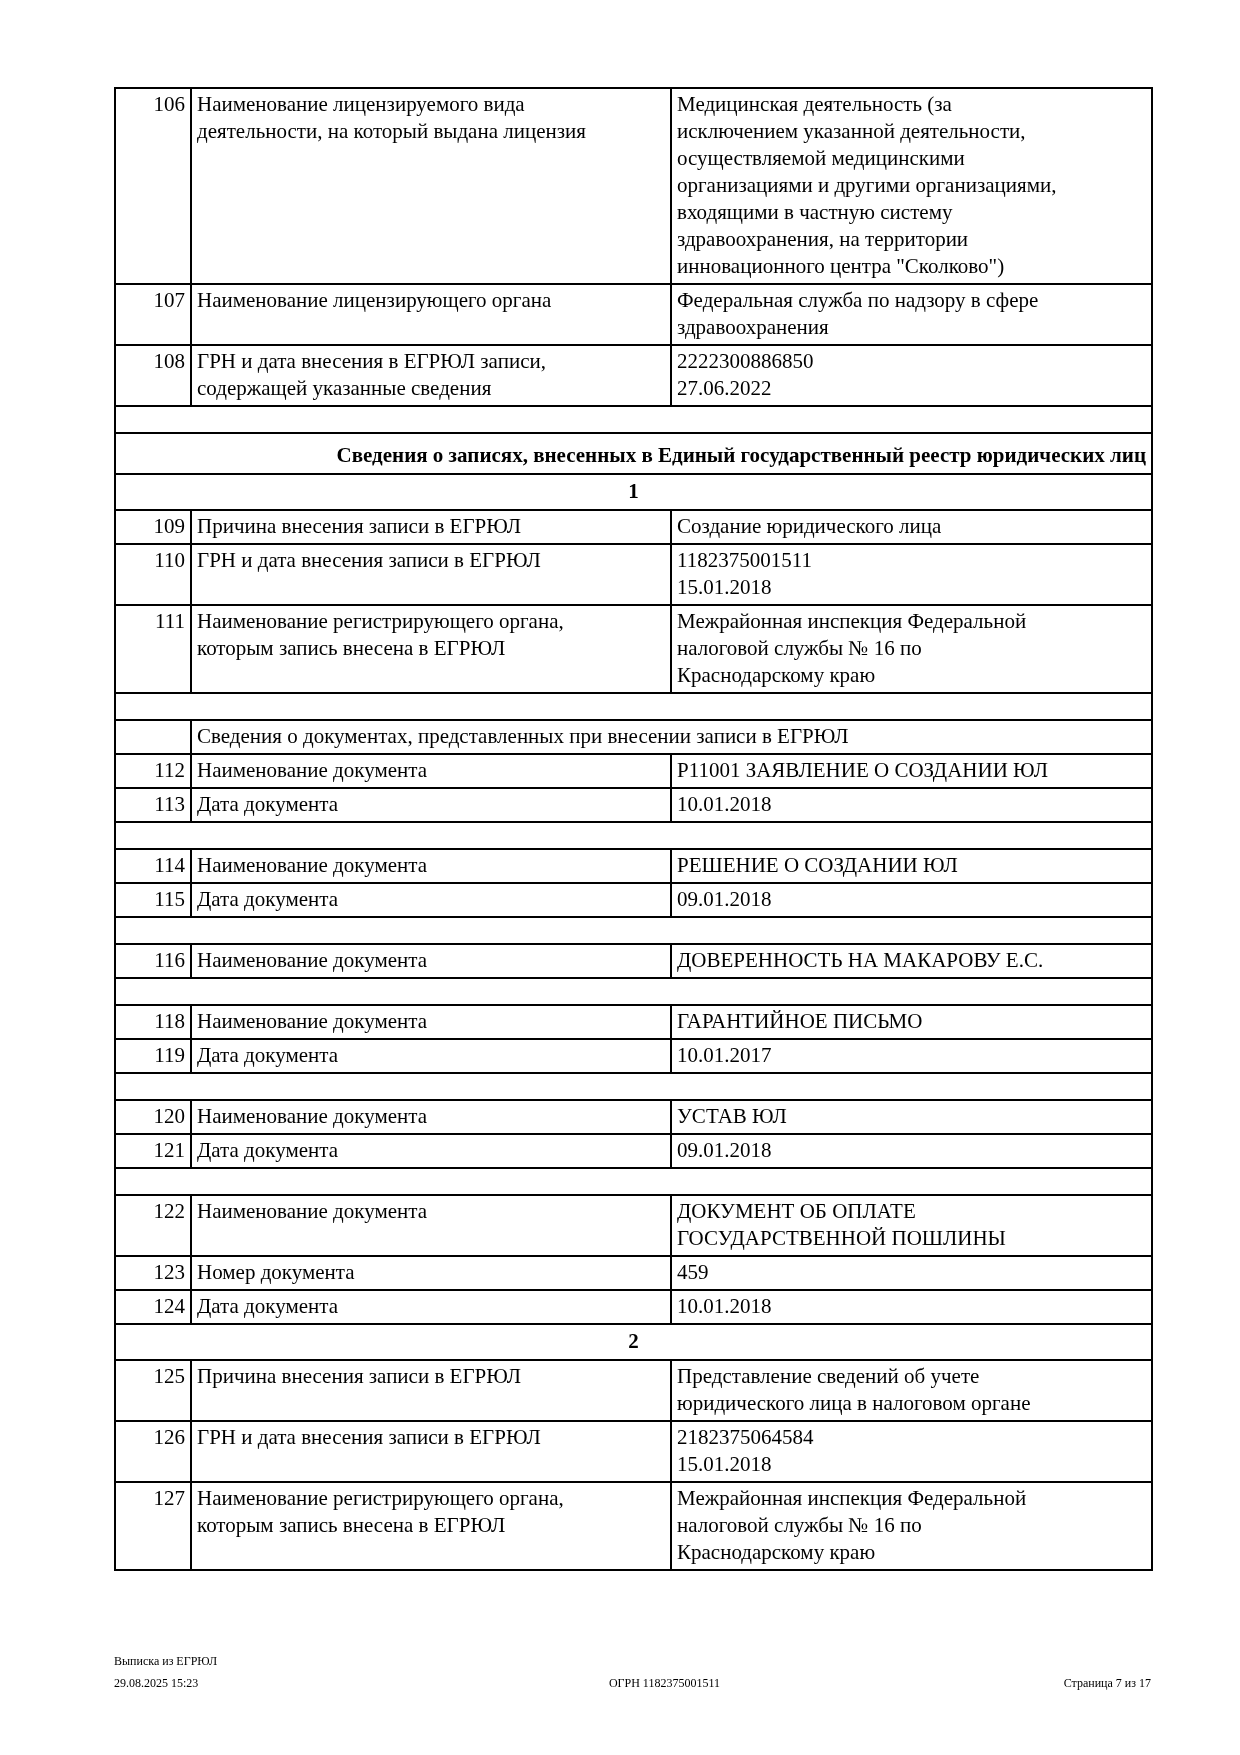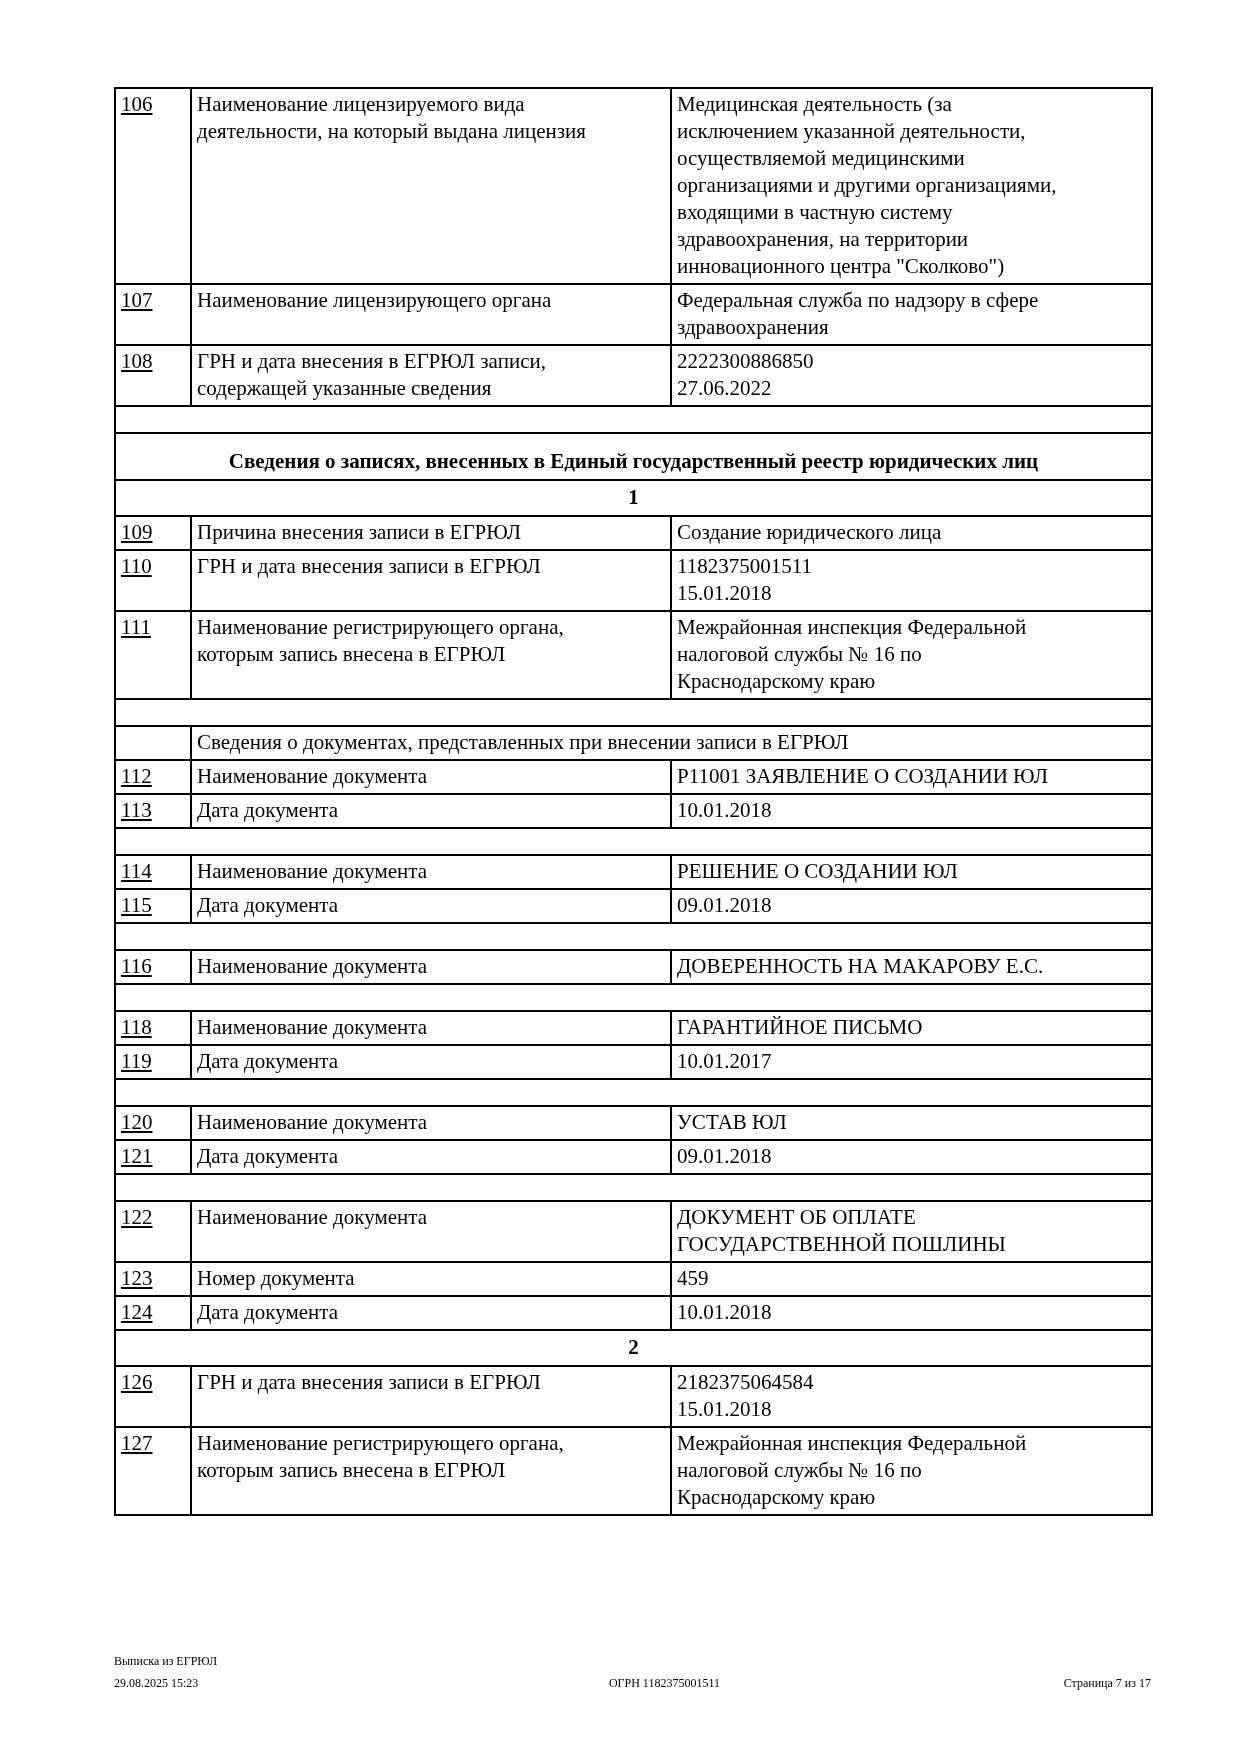--- a/index.html
+++ b/index.html
@@ -27,34 +27,33 @@
     border: 2px solid #000;
     vertical-align: top;
     font-size: 21px;
     line-height: 27px;
     padding: 2px 5px 3px 5px;
     white-space: pre-line;
     overflow: hidden;
     word-wrap: break-word;
   }
   td.num {
-    text-align: left;
+    text-align: right;
     padding-left: 2px;
     padding-right: 2px;
-    text-decoration: underline;
   }
   tr.spacer td {
     height: 25px;
     padding: 0;
   }
   tr.section td {
     font-weight: bold;
-    text-align: center;
+    text-align: right;
     white-space: normal;
-    padding-top: 14px;
+    padding-top: 8px;
     padding-bottom: 4px;
     margin-left: 23px;
   }
   tr.entry td {
     font-weight: bold;
     text-align: center;
     padding-top: 3px;
     padding-bottom: 4px;
   }
   tr.subsection td.merged {
@@ -219,20 +218,26 @@
       </tr>
       <tr class="data">
         <td class="num">124</td>
         <td>Дата документа</td>
         <td>10.01.2018</td>
       </tr>
       <tr class="entry">
         <td colspan="3">2</td>
       </tr>
       <tr class="data">
+        <td class="num">125</td>
+        <td>Причина внесения записи в ЕГРЮЛ</td>
+        <td>Представление сведений об учете
+юридического лица в налоговом органе</td>
+      </tr>
+      <tr class="data">
         <td class="num">126</td>
         <td>ГРН и дата внесения записи в ЕГРЮЛ</td>
         <td>2182375064584
 15.01.2018</td>
       </tr>
       <tr class="data">
         <td class="num">127</td>
         <td>Наименование регистрирующего органа,
 которым запись внесена в ЕГРЮЛ</td>
         <td>Межрайонная инспекция Федеральной

